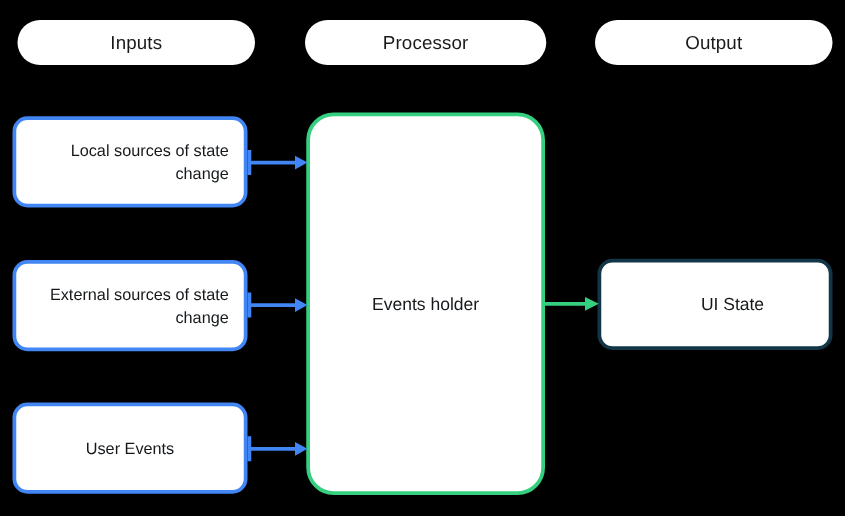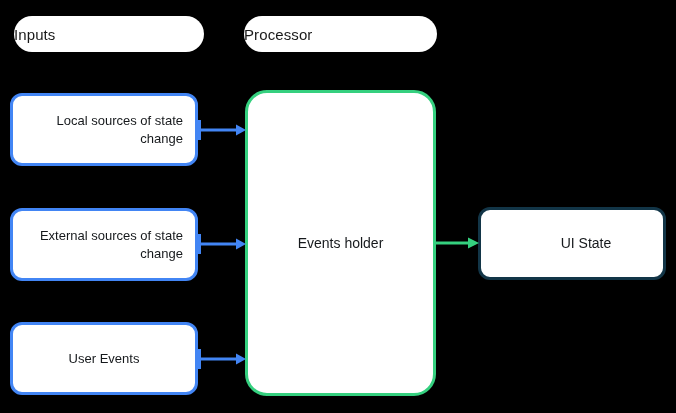--- a/index.html
+++ b/index.html
@@ -16,21 +16,21 @@
     font-family: "Liberation Sans", sans-serif;
   }
 
   
   .pill {
     position: absolute;
     background: #ffffff;
     border-radius: 999px;
     display: flex;
     align-items: center;
-    justify-content: flex-start;
+    justify-content: center;
     color: #1a1a1a;
     font-size: 15px;
     font-weight: 400;
     letter-spacing: 0.1px;
     box-sizing: border-box;
   }
 
   
   .node {
     position: absolute;
@@ -74,20 +74,23 @@
 <div id="canvas">
 
   <div class="pill" style="left:14px; top:16px; width:190px; height:36px;">
     <span>Inputs</span>
   </div>
 
   <div class="pill" style="left:244px; top:16px; width:193px; height:36px;">
     <span>Processor</span>
   </div>
 
+  <div class="pill" style="left:476px; top:16px; width:190px; height:36px;">
+    <span>Output</span>
+  </div>
 
   <div class="node node-processor" style="left:245px; top:90px; width:191px; height:306px;">
     <span>Events holder</span>
   </div>
 
   <div class="node node-input" style="left:10px; top:93px; width:188px; height:73px;">
     <span>Local sources of state change</span>
   </div>
 
   <div class="node node-input" style="left:10px; top:208px; width:188px; height:73px;">

